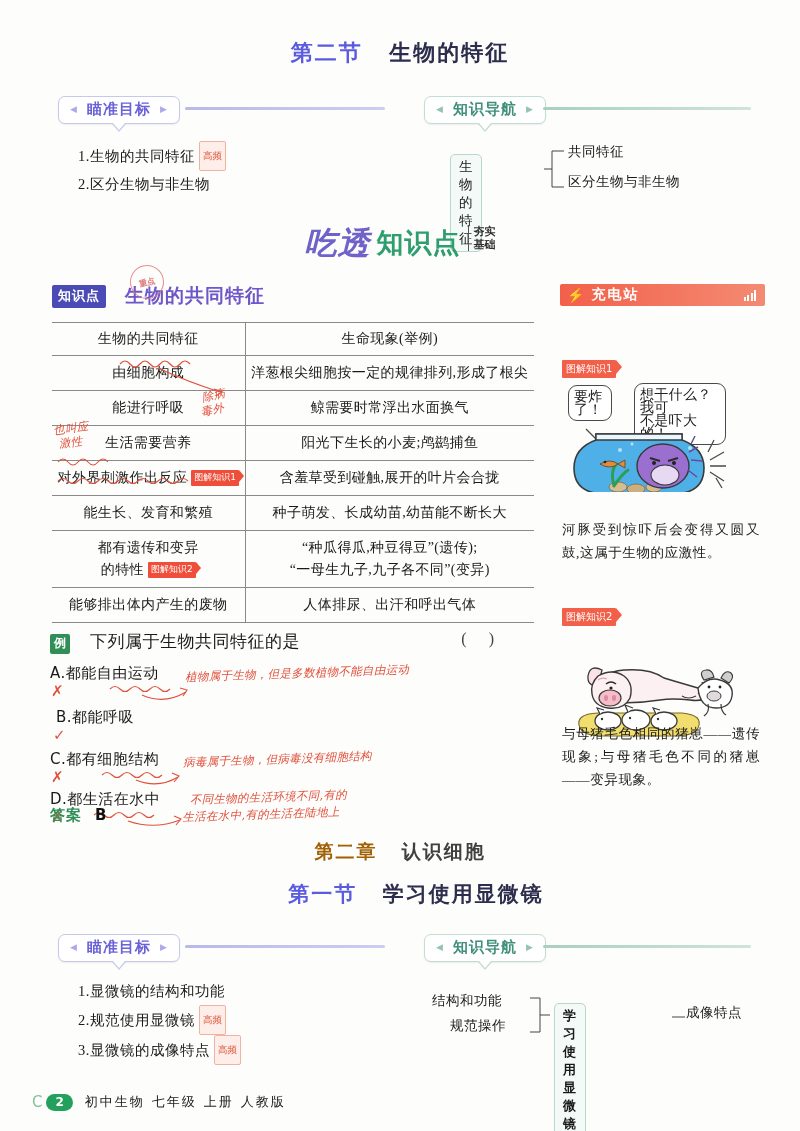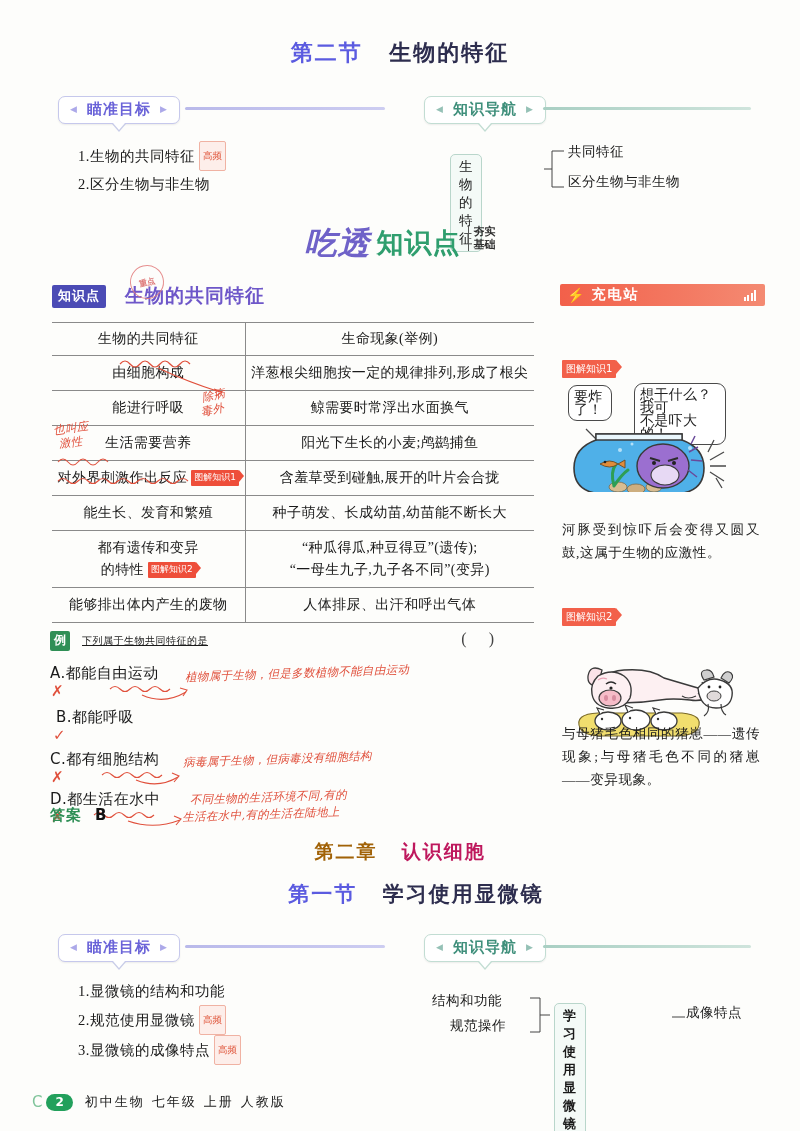--- a/index.html
+++ b/index.html
@@ -18,21 +18,21 @@
     text-align: center;
     font-family: "DejaVu Sans", "Liberation Sans", sans-serif;
     font-weight: bold;
     letter-spacing: 2px;
   }
   .sec-title .num { color: #5b5be0; }
   .sec-title .name { color: #2d2d4e; }
   #title-1 { position: absolute; left: 0; right: 0; top: 38px; font-size: 22px; }
   #chap-2 { position: absolute; left: 0; right: 0; top: 839px; font-size: 19px; }
   #chap-2 .num { color: #a16207; margin-top: 45px; }
-  #chap-2 .name { color: #be185d; text-align: center; }
+  #chap-2 .name { color: #404040; text-align: center; }
   #sec-2-1 { position: absolute; left: 0; right: 0; top: 880px; font-size: 21px; margin-left: 32px; }
 
   
   .pill-wrap { position: absolute; }
   .pill {
     display: inline-flex; align-items: center; gap: 9px;
     border: 1.4px solid #c9cde8;
     border-radius: 7px;
     background: #fff;
     padding: 3px 11px 4px 11px;
@@ -209,21 +209,21 @@
   
   #example { position: absolute; left: 50px; top: 630px; width: 470px; }
   .ex-badge {
     display: inline-block; background: #2f8f56; color: #fff;
     font-family: "DejaVu Sans", "Liberation Sans", sans-serif;
     font-size: 12px; font-weight: bold;
     padding: 1px 4px 2px; border-radius: 2px;
   }
   .ex-stem {
     font-family: "DejaVu Sans", "Liberation Sans", sans-serif;
-    font-size: 10px; letter-spacing: .5px; margin-left: 8px; text-decoration: underline;
+    font-size: 17px; letter-spacing: .5px; margin-left: 16px;
   }
   .ex-paren { position: absolute; right: 4px; top: 0; font-size: 16px; letter-spacing: 22px; color: #444; }
   .opt {
     font-family: "DejaVu Sans", "Liberation Sans", sans-serif;
     font-size: 15px; letter-spacing: .5px;
     position: absolute;
   }
   .ans {
     position: absolute; left: 0; top: 176px;
     font-family: "DejaVu Sans", "Liberation Sans", sans-serif;

